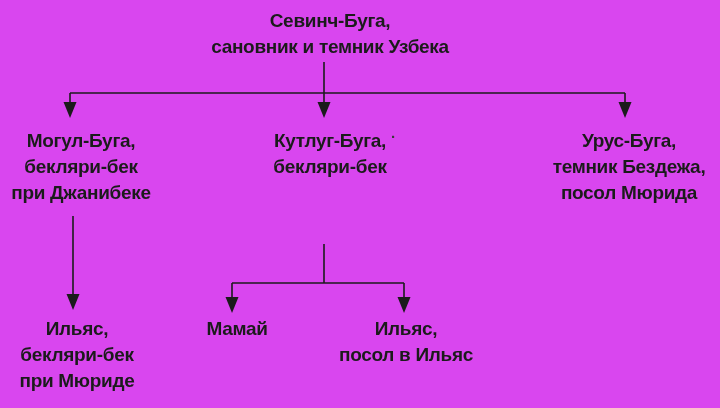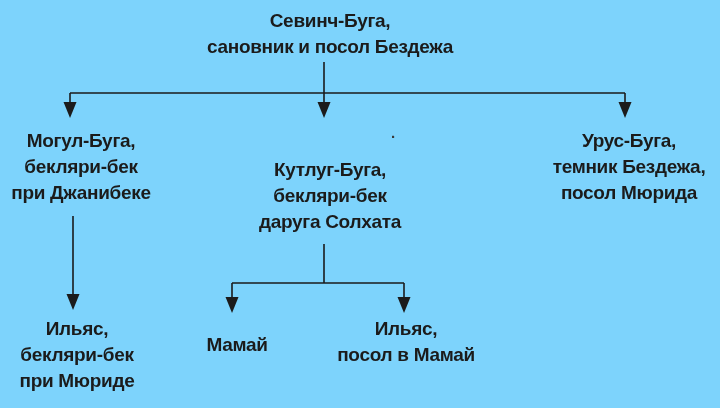--- a/index.html
+++ b/index.html
@@ -4,21 +4,21 @@
 <style>
   html, body {
     margin: 0;
     padding: 0;
     background: #ffffff;
   }
   .canvas {
     position: relative;
     width: 720px;
     height: 408px;
-    background: #7dd3fc;
+    background: #d946ef;
     overflow: hidden;
     font-family: "Liberation Sans", "DejaVu Sans", sans-serif;
   }
   .connectors {
     position: absolute;
     top: 0;
     left: 0;
     width: 720px;
     height: 408px;
   }
@@ -72,51 +72,50 @@
       <polygon points="317.5,102 330.5,102 324,118"></polygon>
       <polygon points="618.5,102 631.5,102 625,118"></polygon>
       <polygon points="66.5,294 79.5,294 73,310"></polygon>
       <polygon points="225.5,297 238.5,297 232,313"></polygon>
       <polygon points="397.5,297 410.5,297 404,313"></polygon>
     </g>
   </svg>
 
   <div class="node" style="left:190px; top:8px; width:280px;">
     <div>Севинч-Буга,</div>
-    <div>сановник и посол Бездежа</div>
+    <div>сановник и темник Узбека</div>
   </div>
 
   <div class="node" style="left:-9px; top:128px; width:180px;">
     <div>Могул-Буга,</div>
     <div>бекляри-бек</div>
     <div>при Джанибеке</div>
   </div>
 
-  <div class="node" style="left:230px; top:128px; width:200px;margin-top:29px;">
+  <div class="node" style="left:230px; top:128px; width:200px;">
     <div>Кутлуг-Буга,</div>
     <div>бекляри-бек</div>
-    <div>даруга Солхата</div>
   </div>
 
   <div class="node" style="left:534px; top:128px; width:190px;">
     <div>Урус-Буга,</div>
     <div>темник Бездежа,</div>
     <div>посол Мюрида</div>
   </div>
 
   <div class="stray-dot">.</div>
 
   <div class="node" style="left:-3px; top:316px; width:160px;">
     <div>Ильяс,</div>
     <div>бекляри-бек</div>
     <div>при Мюриде</div>
   </div>
 
-  <div class="node" style="left:177px; top:332px; width:120px;">
+  <div class="node" style="left:177px; top:316px; width:120px;">
     <div>Мамай</div>
   </div>
 
   <div class="node" style="left:326px; top:316px; width:160px;">
     <div>Ильяс,</div>
-    <div>посол в Мамай</div>
+    <div>посол в Ильяс</div>
   </div>
 
 </div>
 
 </body></html>

